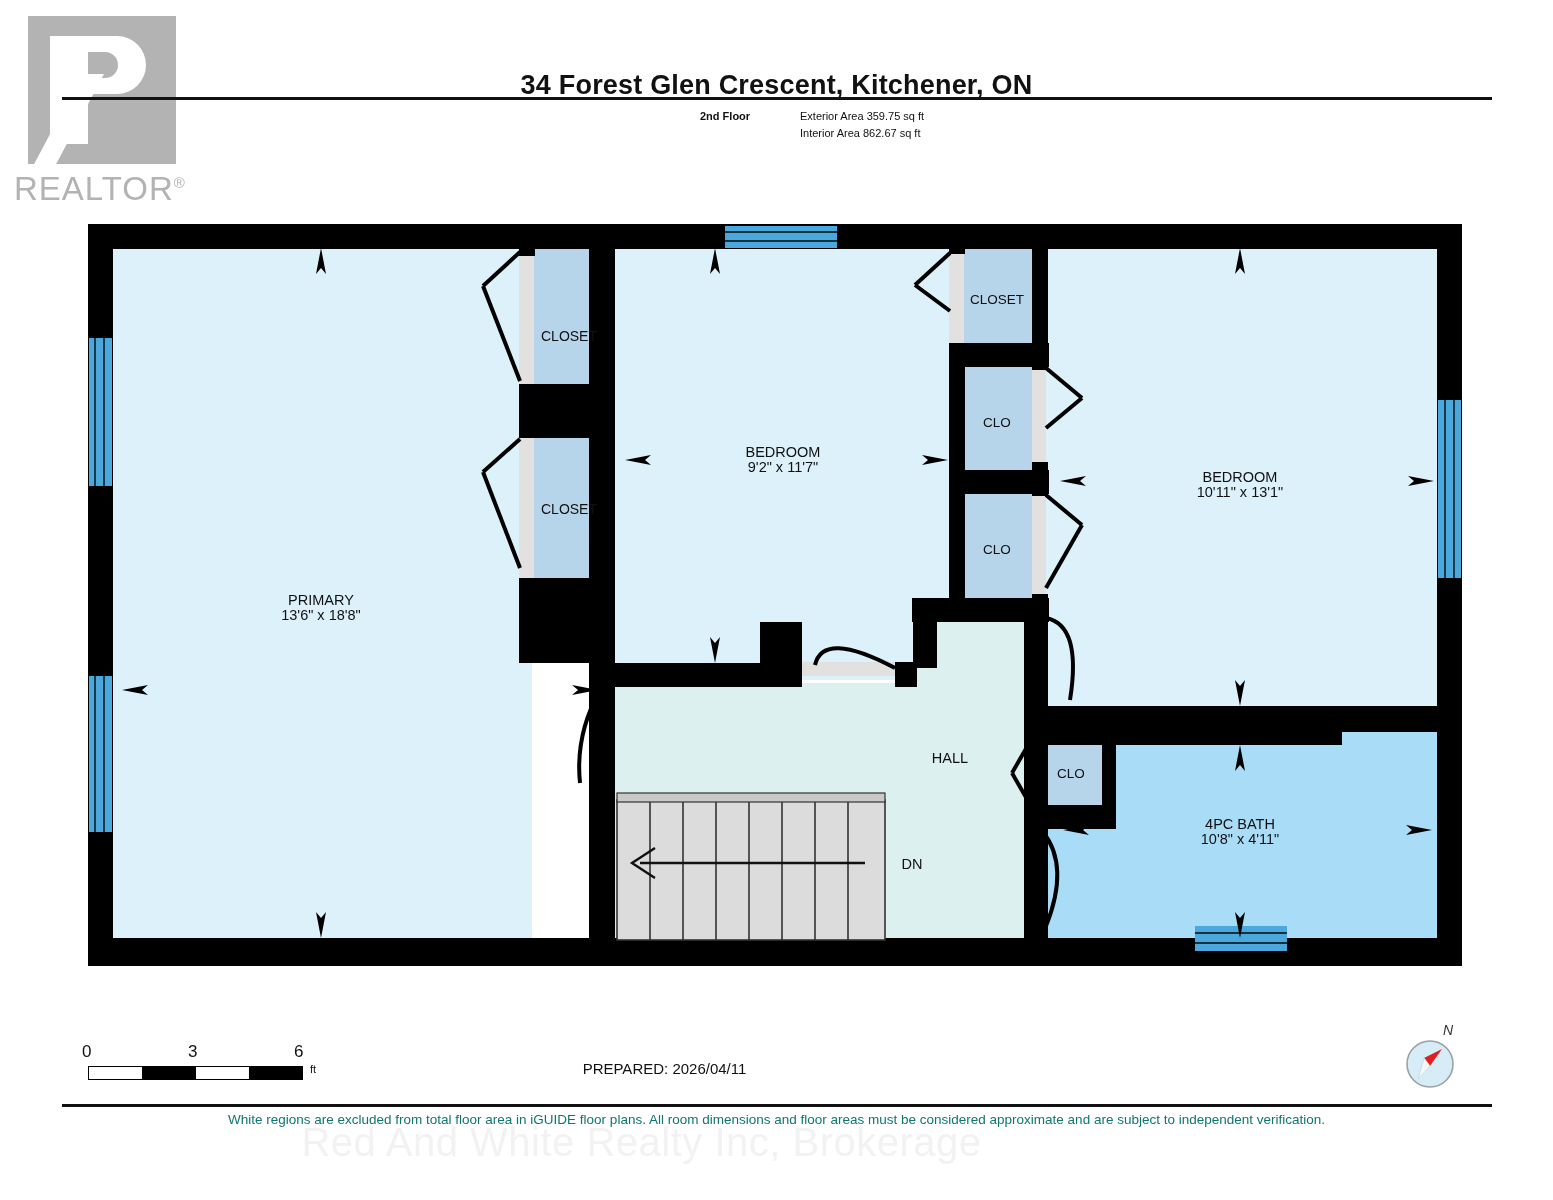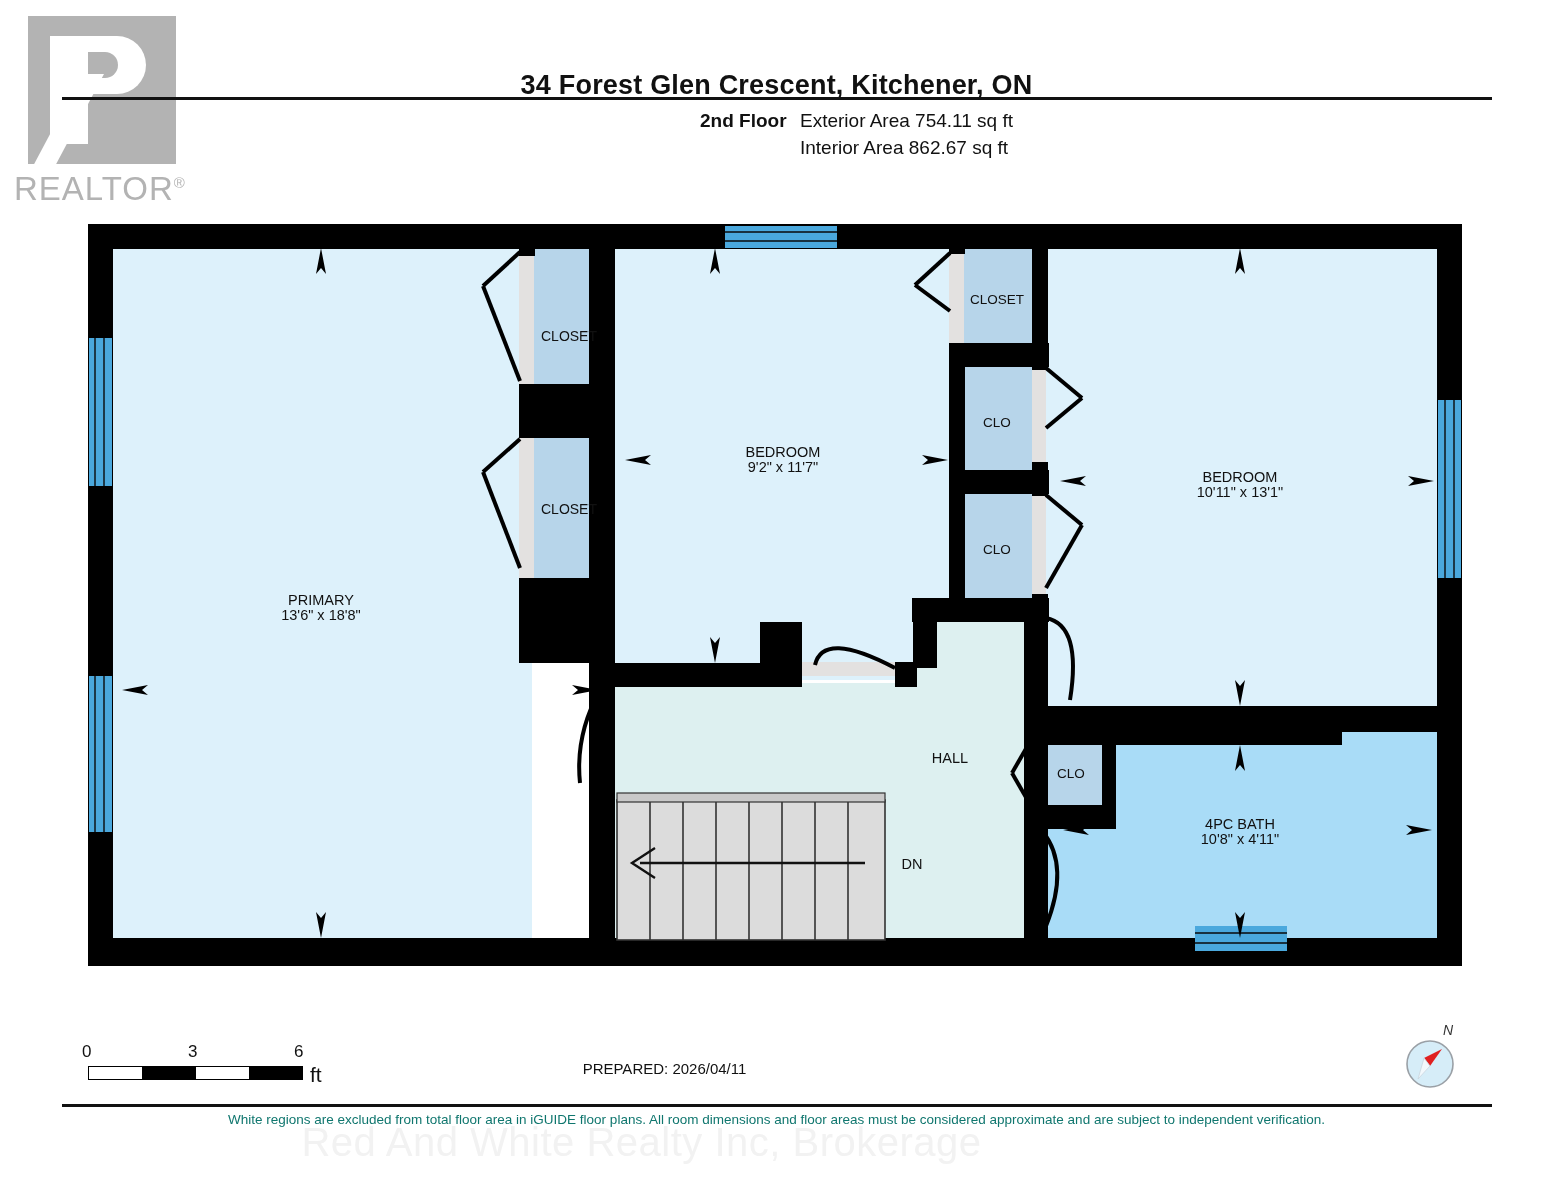--- a/index.html
+++ b/index.html
@@ -15,35 +15,35 @@
   #realtor-logo .r-bowl-in{position:absolute;left:76px;top:42px;width:30px;height:26px;background:#b3b3b3;border-radius:0 16px 16px 0;}
   #realtor-logo .r-leg{position:absolute;left:70px;top:64px;width:22px;height:92px;background:#fff;
         transform:skewX(-28deg);transform-origin:top left;}
   #realtor-logo .r-word{position:absolute;left:2px;top:160px;font-size:33px;letter-spacing:1px;color:#b3b3b3;font-weight:400;}
   #realtor-logo .r-reg{font-size:15px;vertical-align:super;}
 
   #title{position:absolute;left:0;top:50px;width:1553px;text-align:center;
         font-size:27px;font-weight:bold;letter-spacing:.2px;margin-top:20px;}
   #title-rule{position:absolute;left:62px;top:97px;width:1430px;height:3px;background:#111;}
 
-  #floor-info{position:absolute;left:700px;top:110px;font-size:19px;}
+  #floor-info{position:absolute;left:700px;top:110px;font-size:11px;}
   #floor-info .row{display:flex;margin-bottom:5px;}
   #floor-info .lbl{font-weight:bold;width:88px;}
   #floor-info .val{margin-left:12px;}
 
   
   #plan{position:absolute;left:0;top:0;width:1553px;height:1200px;}
 
   
   #scalebar{position:absolute;left:88px;top:1066px;width:215px;height:14px;
         border:1.5px solid #000;box-sizing:border-box;background:#fff;}
   #scalebar .seg{position:absolute;top:0;height:100%;background:#000;}
   .sc-num{position:absolute;font-size:17px;top:1042px;}
   #sc0{left:82px;} #sc3{left:188px;} #sc6{left:294px;}
-  #sc-ft{position:absolute;left:310px;top:1063px;font-size:21px;}
+  #sc-ft{position:absolute;left:310px;top:1063px;font-size:11px;}
 
   #prepared{position:absolute;left:0;top:1060px;width:1329px;text-align:center;font-size:15px;}
 
   #compass{position:absolute;left:1400px;top:1030px;width:64px;height:64px;}
 
   #foot-rule{position:absolute;left:62px;top:1104px;width:1430px;height:3px;background:#111;}
   #disclaimer{position:absolute;left:0;top:1112px;width:1553px;text-align:center;font-size:13.5px;color:#0f766e;}
 
   #watermark{position:absolute;left:0;top:1120px;width:1283px;text-align:center;
         font-size:40px;color:#f2f2f2;letter-spacing:.5px;pointer-events:none;}
@@ -59,21 +59,21 @@
   <div class="r-leg"></div>
   <div class="r-word"><span>REALTOR</span><span class="r-reg">®</span></div>
 </div>
 
 <div id="title">34 Forest Glen Crescent, Kitchener, ON</div>
 <div id="title-rule"></div>
 
 <div id="floor-info">
   <div class="row">
     <span class="lbl">2nd Floor</span>
-    <span class="val">Exterior Area 754.11 sq ft</span>
+    <span class="val">Exterior Area 359.75 sq ft</span>
   </div>
   <div class="row">
     <span class="lbl"></span>
     <span class="val">Interior Area 862.67 sq ft</span>
   </div>
 </div>
 
 <svg id="plan" viewBox="0 0 1553 1200" xmlns="http://www.w3.org/2000/svg">
   <defs>
     <marker id="noop"></marker>

